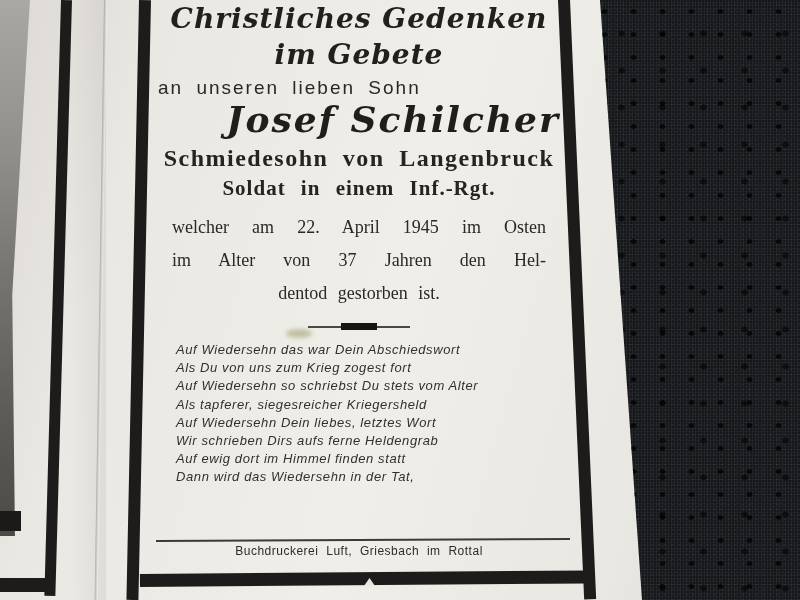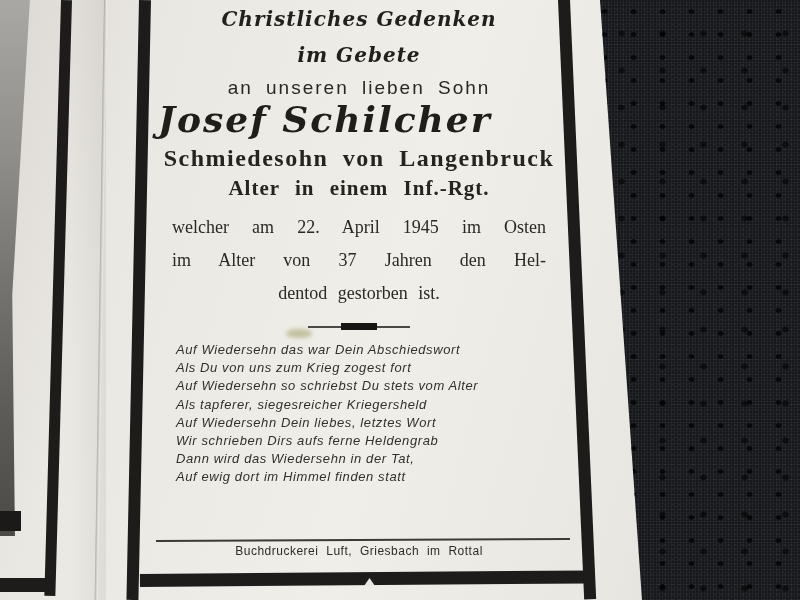--- a/index.html
+++ b/index.html
@@ -53,28 +53,28 @@
   }
   .bar-notch{
     position:absolute;left:364px;top:578px;width:11px;height:8px;background:#e9e7e2;
     clip-path:polygon(50% 0,100% 100%,0 100%);
   }
   
   .content{position:absolute;left:158px;top:0;width:402px;color:#26241f;}
   .heading{
     position:absolute;left:0;top:1px;width:100%;text-align:center;
     font-family:"DejaVu Serif",serif;font-style:italic;font-weight:700;
-    font-size:20px;line-height:36px;letter-spacing:1px;color:#21201d;
+    font-size:28px;line-height:36px;letter-spacing:1px;color:#21201d;
   }
   .dedication{
-    position:absolute;left:0;top:77px;width:100%;text-align:center;
+    position:absolute;left:0;top:77px;width:100%;text-align:left;
     font-size:19px;letter-spacing:2px;word-spacing:6px;color:#2a2823;
   }
   .name{
-    position:absolute;left:0;top:98px;width:100%;text-align:left;
+    position:absolute;left:0;top:98px;width:100%;text-align:right;
     font-family:"DejaVu Serif",serif;font-style:italic;font-weight:700;
     font-size:36px;letter-spacing:2px;color:#1f1e1b;
   }
   .origin{
     position:absolute;left:0;top:145px;width:100%;text-align:center;
     font-family:"Liberation Serif",serif;font-weight:700;
     font-size:24px;letter-spacing:1.5px;word-spacing:7px;color:#26241f;
   }
   .unit{
     position:absolute;left:0;top:176px;width:100%;text-align:center;
@@ -131,42 +131,42 @@
       <div>Christliches Gedenken</div>
       <div>im Gebete</div>
     </div>
 
     <div class="dedication">an unseren lieben Sohn</div>
 
     <div class="name">Josef Schilcher</div>
 
     <div class="origin">Schmiedesohn von Langenbruck</div>
 
-    <div class="unit">Alter in einem Inf.-Rgt.</div>
+    <div class="unit">Soldat in einem Inf.-Rgt.</div>
 
     <div class="statement">
       <div class="just">welcher am 22. April 1945 im Osten</div>
       <div class="just">im Alter von 37 Jahren den Hel-</div>
       <div class="ctr">dentod gestorben ist.</div>
     </div>
 
     <div class="divider">
       <div class="line"></div>
       <div class="block"></div>
     </div>
     <div class="smudge"></div>
 
     <div class="poem">
       <div>Auf Wiedersehn das war Dein Abschiedswort</div>
       <div>Als Du von uns zum Krieg zogest fort</div>
       <div>Auf Wiedersehn so schriebst Du stets vom Alter</div>
       <div>Als tapferer, siegesreicher Kriegersheld</div>
       <div>Auf Wiedersehn Dein liebes, letztes Wort</div>
       <div>Wir schrieben Dirs aufs ferne Heldengrab</div>
+      <div>Auf ewig dort im Himmel finden statt</div>
       <div>Dann wird das Wiedersehn in der Tat,</div>
-      <div>Auf ewig dort im Himmel finden statt</div>
     </div>
 
     <div class="rule"></div>
     <div class="printer">Buchdruckerei Luft, Griesbach im Rottal</div>
 
   </div>
 </div>
 
 </body></html>

